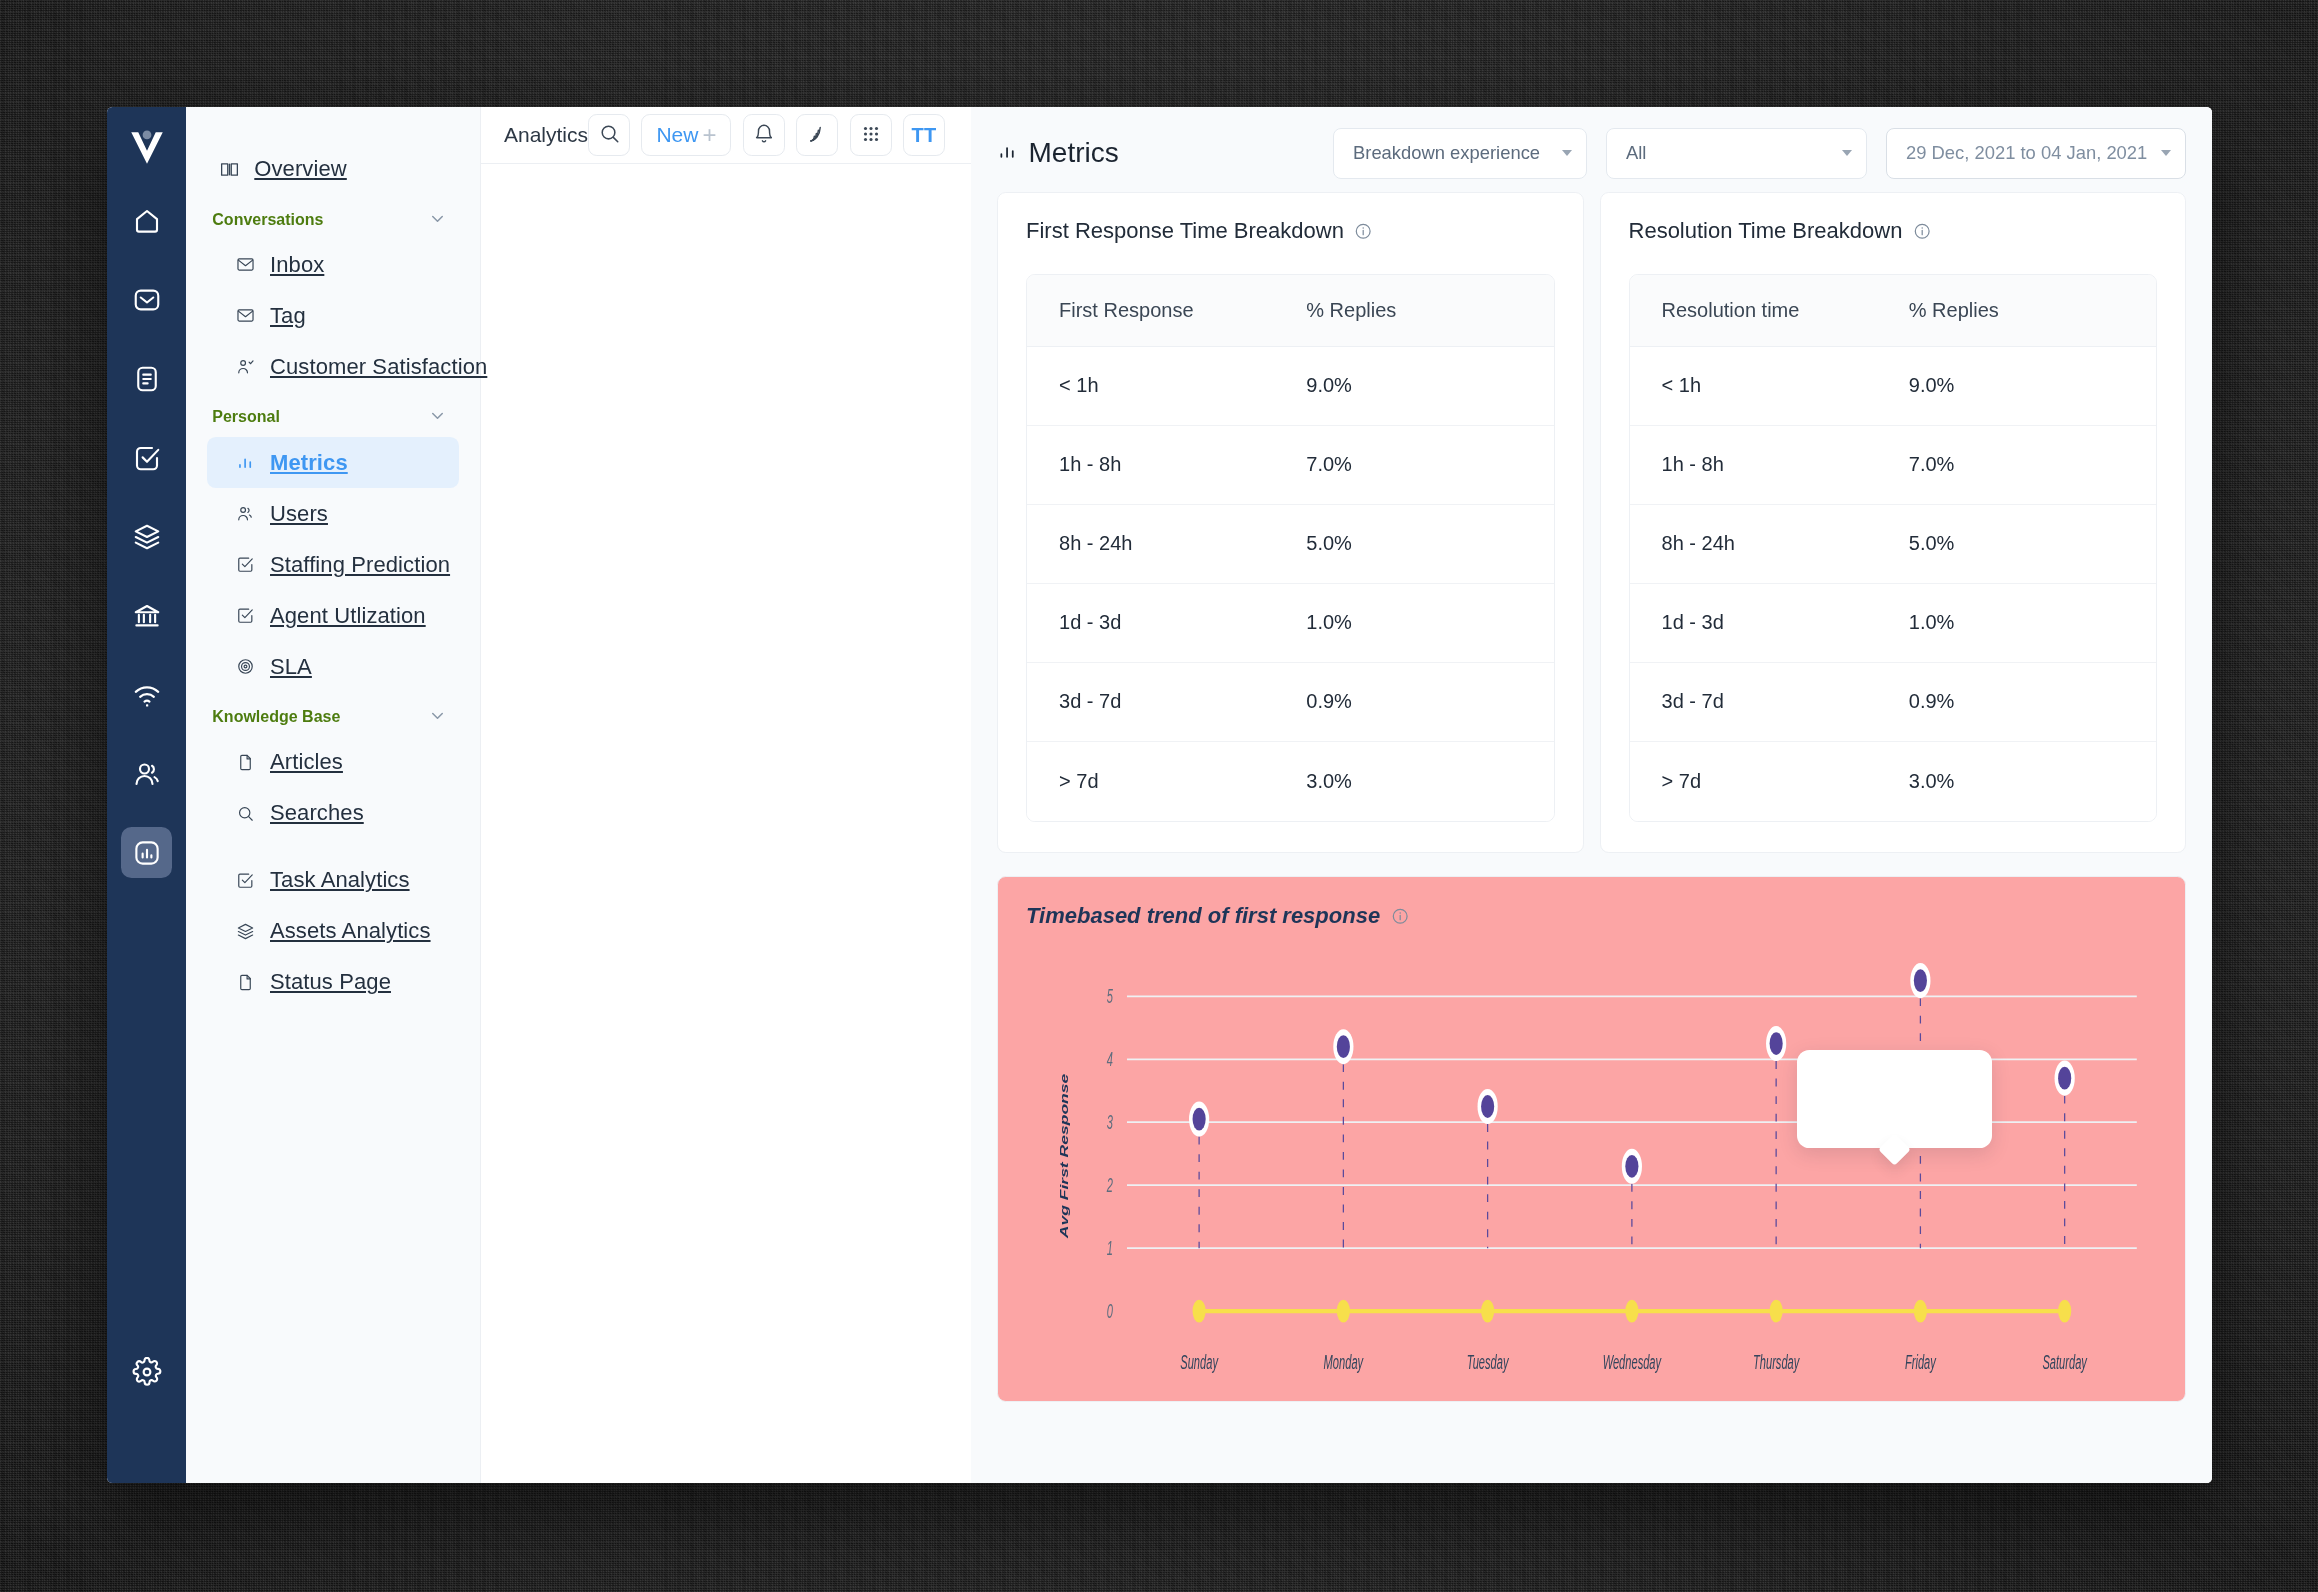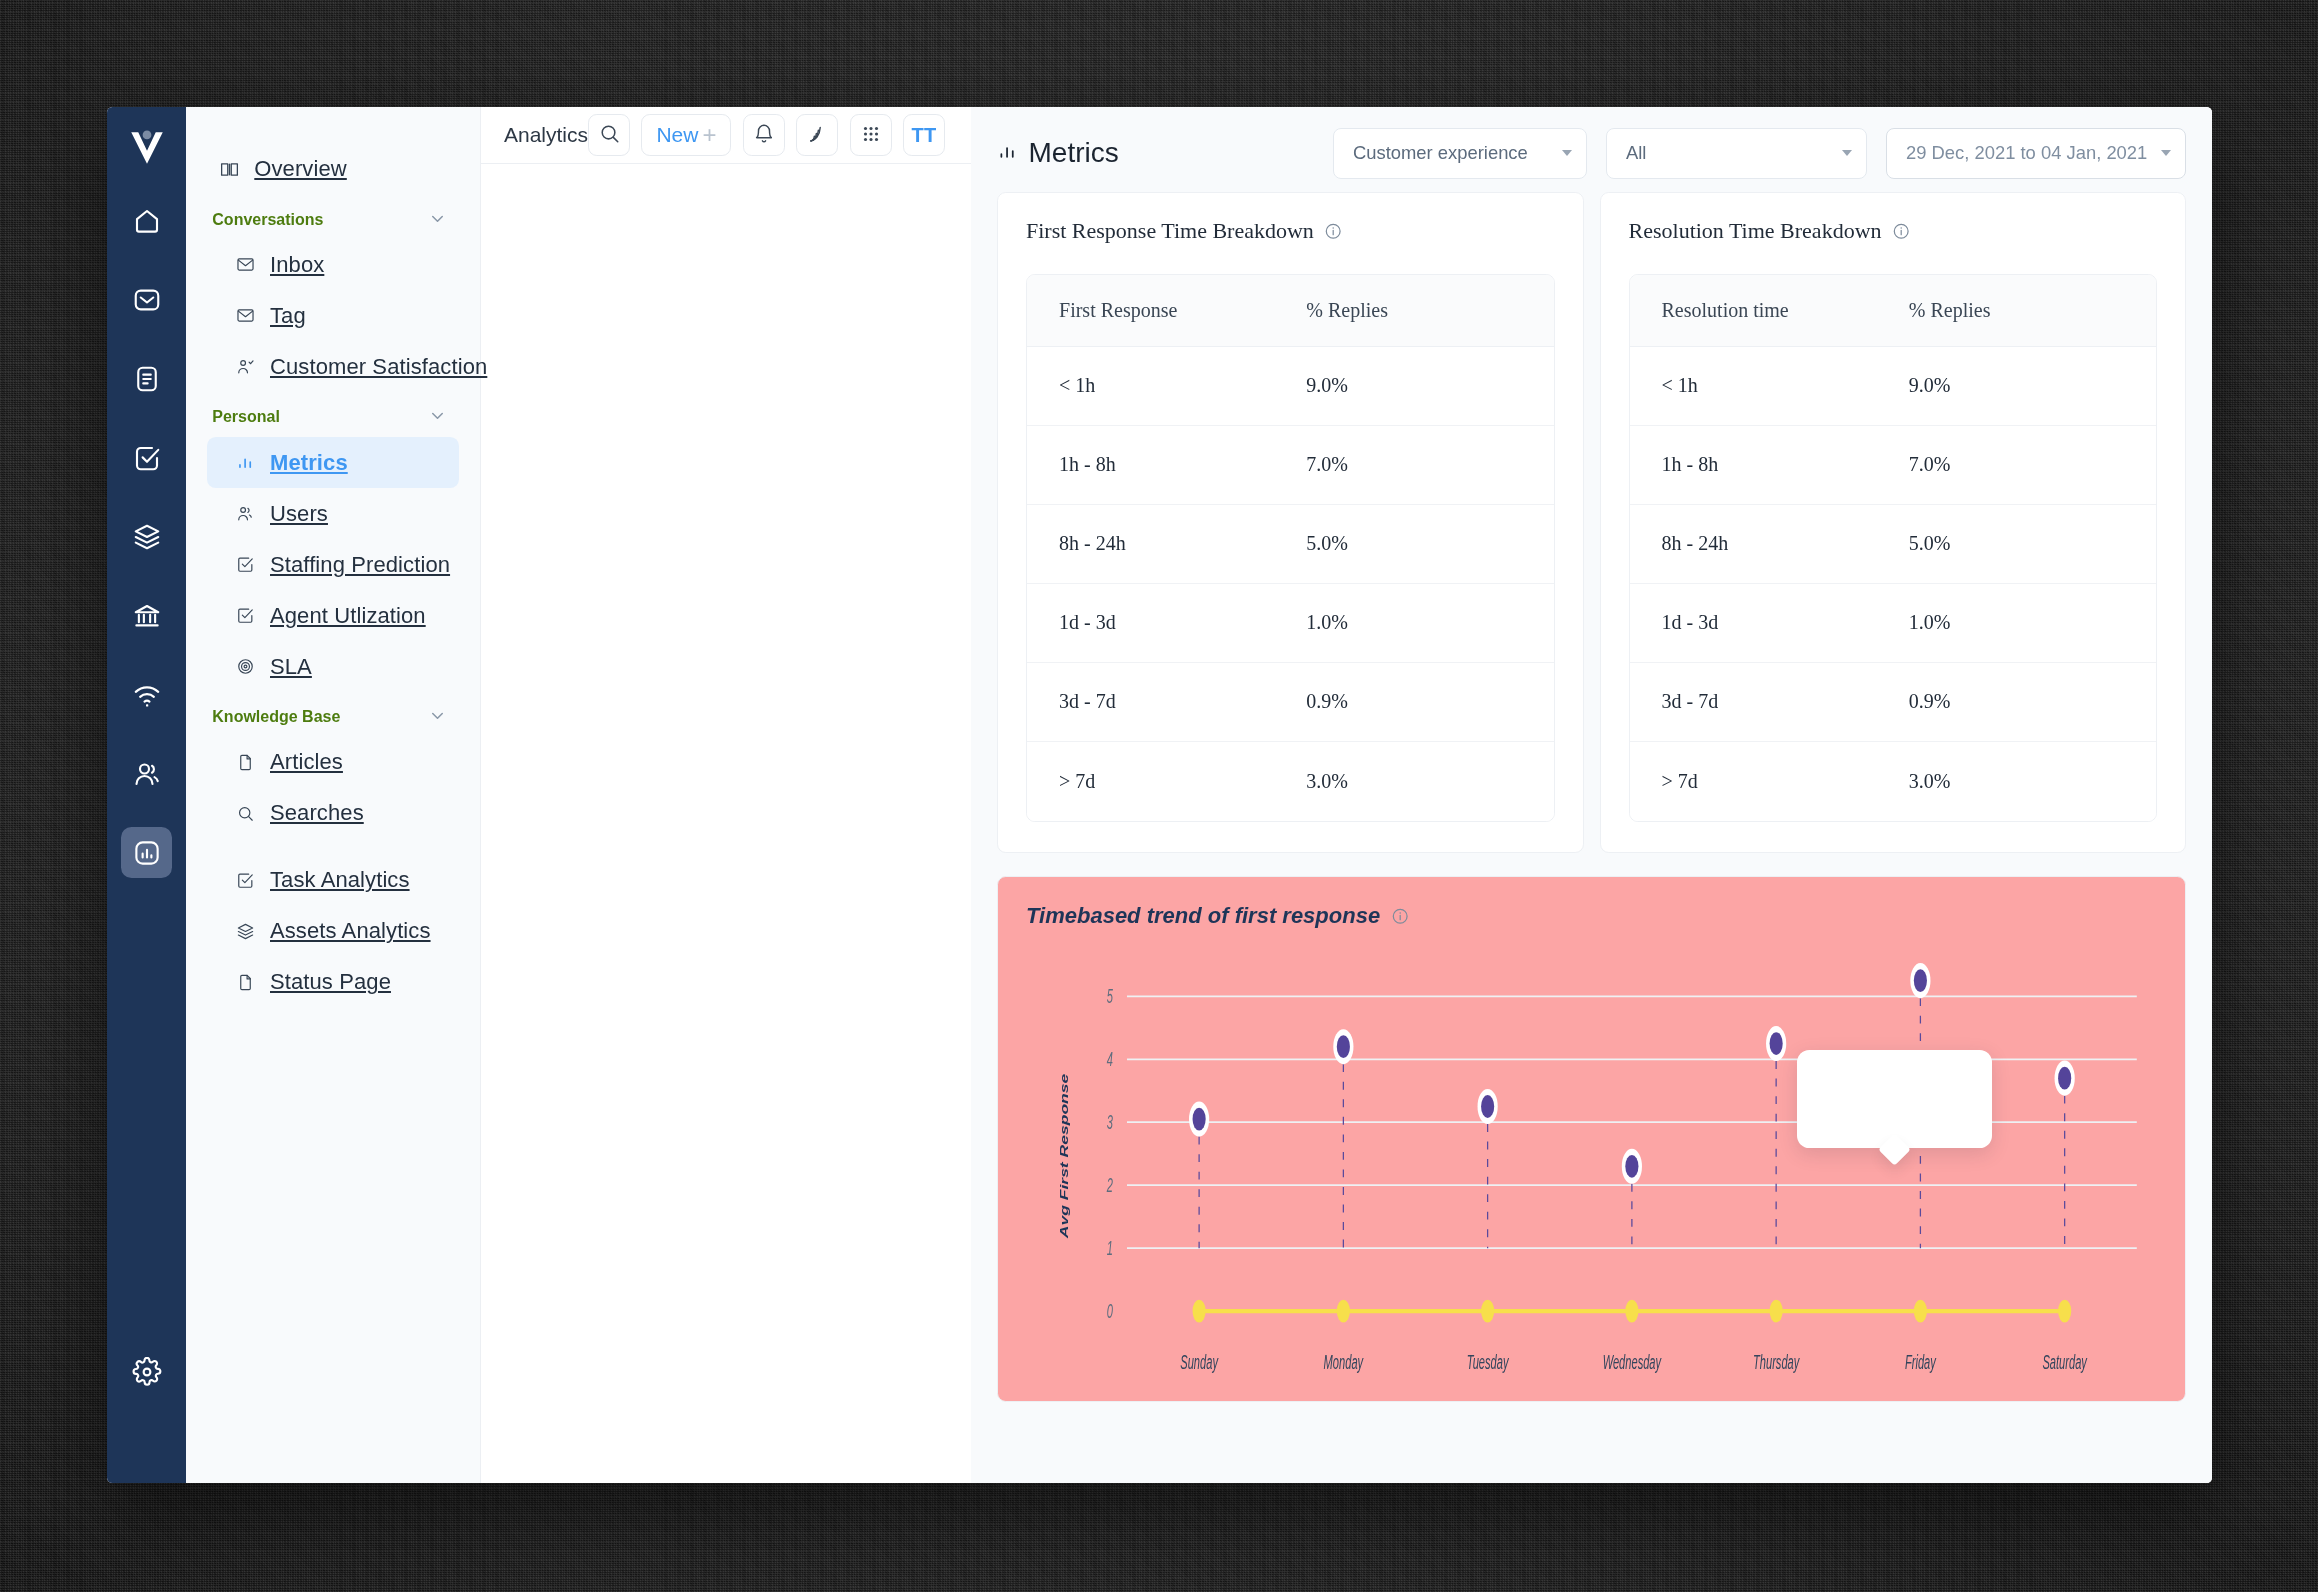--- a/index.html
+++ b/index.html
@@ -146,21 +146,21 @@
   #filter-department { width: 254px; }
   #filter-scope { width: 261px; }
   #filter-daterange { width: 300px; border-color: #d9dfe6; }
   .select-val { font-size: 18.4px; color: #5c6b7d; white-space: nowrap; }
   #filter-daterange .select-val { color: #7f8ea0; }
   .select-caret { margin-left: auto; width: 0; height: 0;
     border-left: 5.3px solid transparent; border-right: 5.3px solid transparent;
     border-top: 6.1px solid #99a5b3; }
 
   
-  #cards-row { display: flex; gap: 16px; margin-top: 12.3px; font-family: Liberation Serif, serif; }
+  #cards-row { display: flex; gap: 16px; margin-top: 12.3px; }
   .card {
     background: #fff;
     border: 0.9px solid #edf0f4;
     border-radius: 8.8px;
     padding: 24.5px 28px 30px 28px;
     flex: 1; min-width: 0;
   }
   .card-title-row { display: flex; align-items: center; gap: 10.5px; margin-bottom: 30px; }
   .card-title { font-size: 22px; color: #222c39; }
   .info-ico { display:flex; align-items:center; }
@@ -572,21 +572,21 @@
           <span>
             <svg width="21" height="21" viewBox="0 0 24 24" fill="none" stroke="#1b2430" stroke-width="2" stroke-linecap="round">
                 <path d="M5 18v-3M11.5 18V8M18 18v-6.5"></path>
               </svg>
           </span>
           <span id="page-title">Metrics</span>
         </div>
 
         <div id="filters">
           <div class="select-box" id="filter-department">
-            <span class="select-val">Customer experience</span>
+            <span class="select-val">Breakdown experience</span>
             <span class="select-caret"></span>
           </div>
           <div class="select-box" id="filter-scope">
             <span class="select-val">All</span>
             <span class="select-caret"></span>
           </div>
           <div class="select-box" id="filter-daterange">
             <span class="select-val">29 Dec, 2021 to 04 Jan, 2021</span>
             <span class="select-caret"></span>
           </div>

